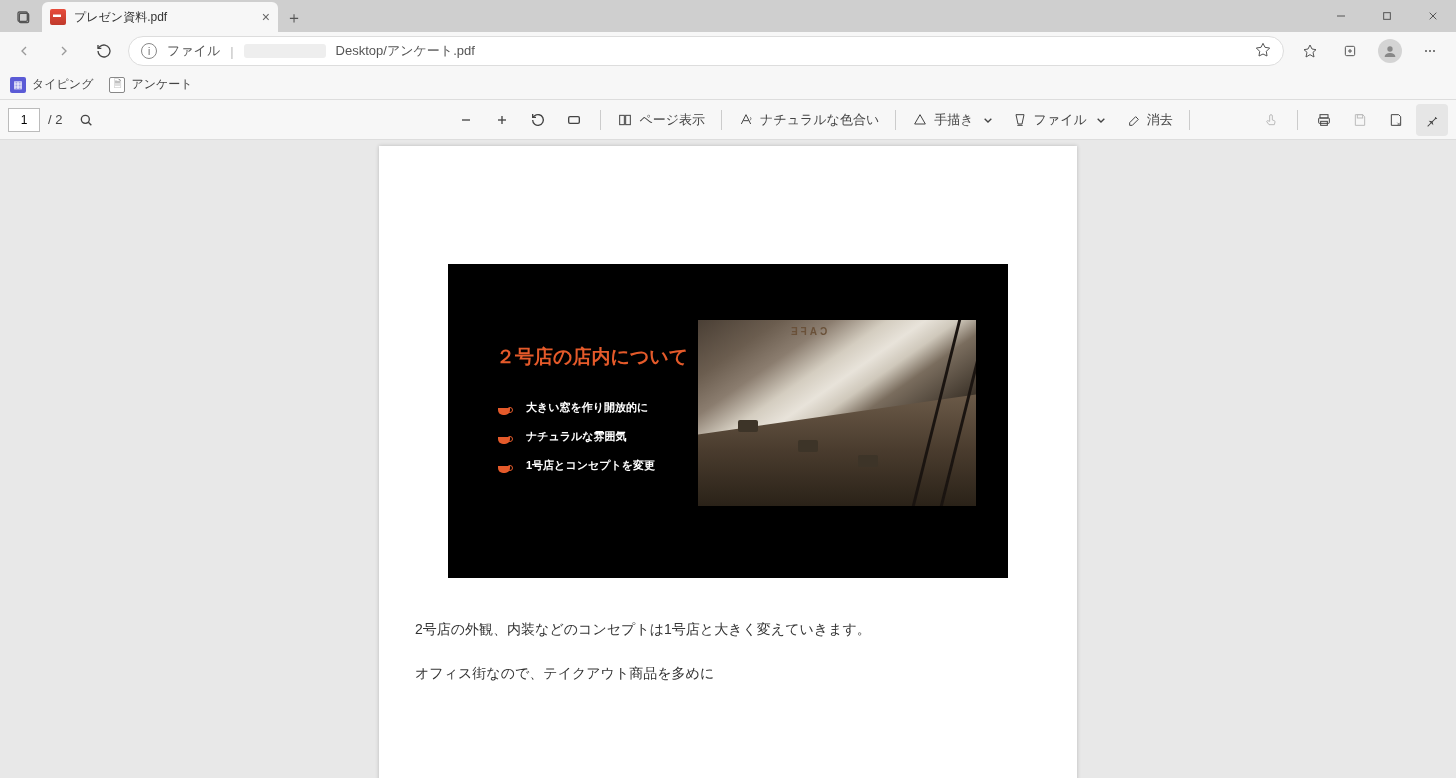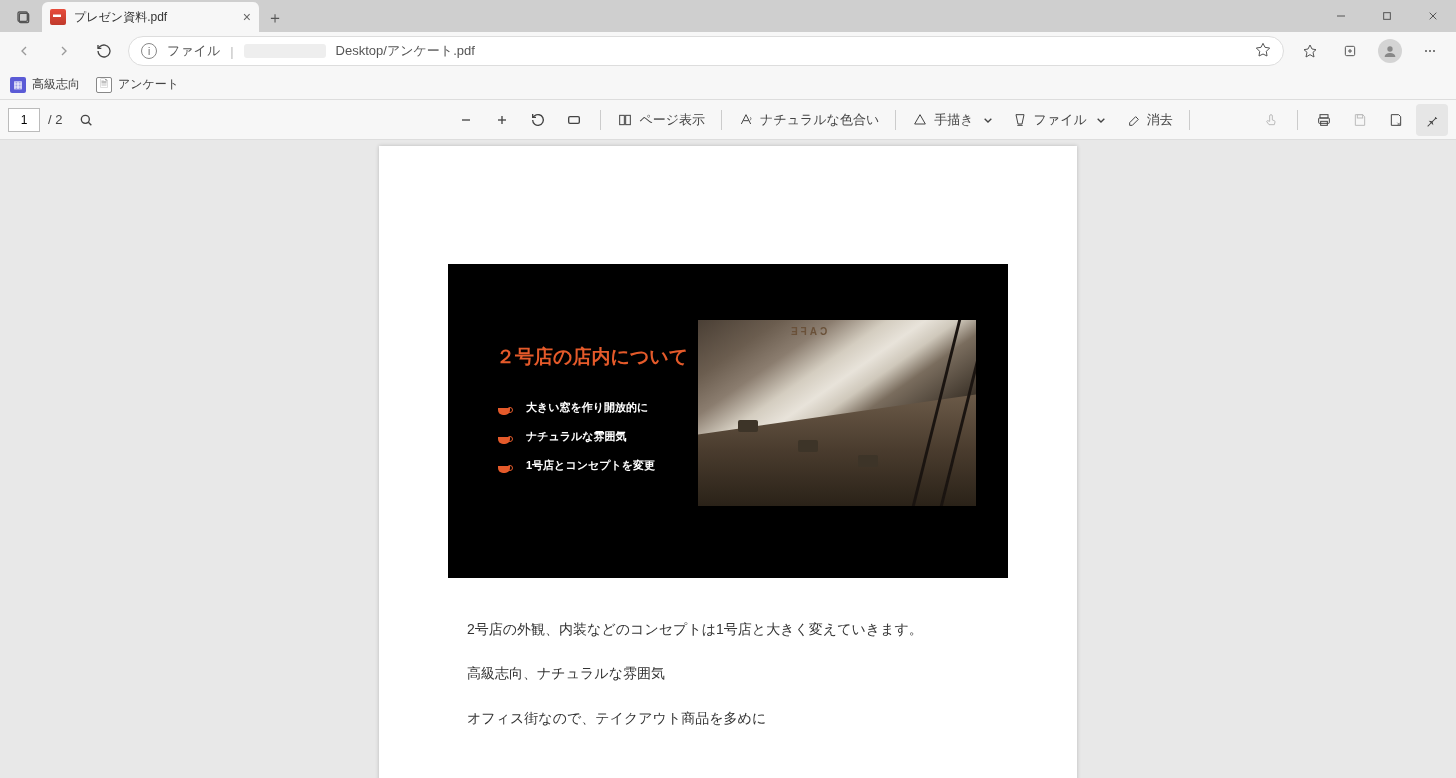--- a/index.html
+++ b/index.html
@@ -30,21 +30,21 @@
   width: 36px;
   height: 28px;
   display: flex;
   align-items: center;
   justify-content: center;
   color: #555;
 }
 .tab {
   background: #f7f7f7;
   height: 30px;
-  width: 217px;
+  width: 236px;
   border-radius: 6px 6px 0 0;
   display: flex;
   align-items: center;
   padding: 0 8px;
   gap: 8px;
   font-size: 12px;
   color: #333;
 }
 .tab .pdf-ico {
   width: 16px;
@@ -292,21 +292,21 @@
 }
 .slide-image .rail2 {
   position:absolute; top:0; right:10px; width:3px; height:100%;
   background:#1a1410;
   transform: skewX(-14deg);
 }
 .slide-image .tbl {
   position:absolute; width:20px; height:12px; background:#3d3428; border-radius:2px;
 }
 .body-text {
-  padding: 20px 88px;
+  padding: 20px 36px;
   font-size: 14px;
   color: #333;
   line-height: 1.6;
 }
 .body-text p { margin-bottom: 22px; }
 svg { width: 16px; height: 16px; }
 </style>
 </head>
 <body>
 
@@ -401,21 +401,21 @@
           <circle cx="12" cy="12" r="1.5"></circle>
           <circle cx="18" cy="12" r="1.5"></circle>
         </svg>
     </div>
   </div>
 </div>
 
 <div class="bmbar">
   <div class="bm-item">
     <span class="bm-ico purple">▦</span>
-    <span>高級志向</span>
+    <span>タイピング</span>
   </div>
   <div class="bm-item">
     <span class="bm-ico doc">🗎</span>
     <span>アンケート</span>
   </div>
 </div>
 
 <div class="pdfbar">
   <input class="pagebox" value="1" style="">
   <span class="txt">/ 2</span>
@@ -551,17 +551,16 @@
         <div class="floor"></div>
         <div class="rail"></div>
         <div class="rail2"></div>
         <div class="tbl" style="left:40px; top:100px"></div>
         <div class="tbl" style="left:100px; top:120px"></div>
         <div class="tbl" style="left:160px; top:135px"></div>
       </div>
     </div>
     <div class="body-text">
       <p>2号店の外観、内装などのコンセプトは1号店と大きく変えていきます。</p>
-      <p>高級志向、ナチュラルな雰囲気</p>
       <p>オフィス街なので、テイクアウト商品を多めに</p>
     </div>
   </div>
 </div>
 
 </body></html>

